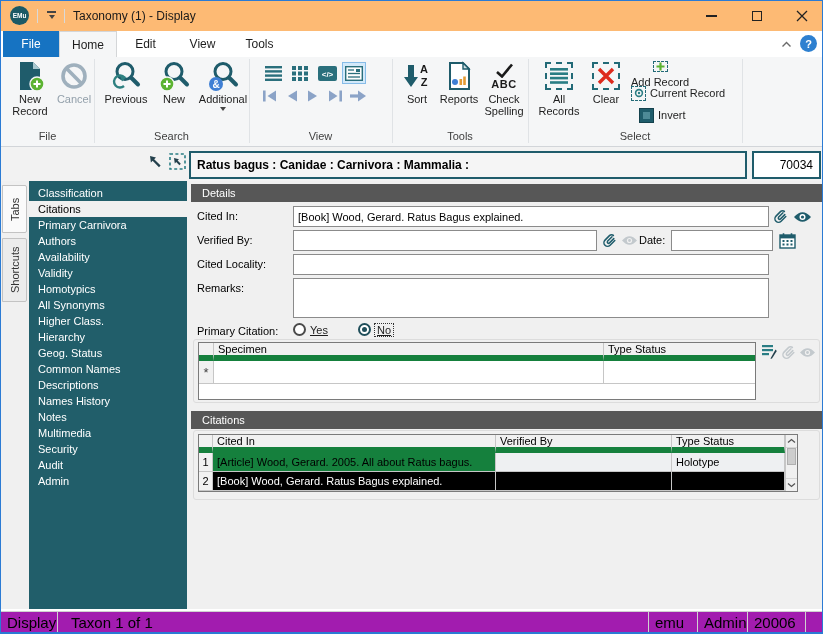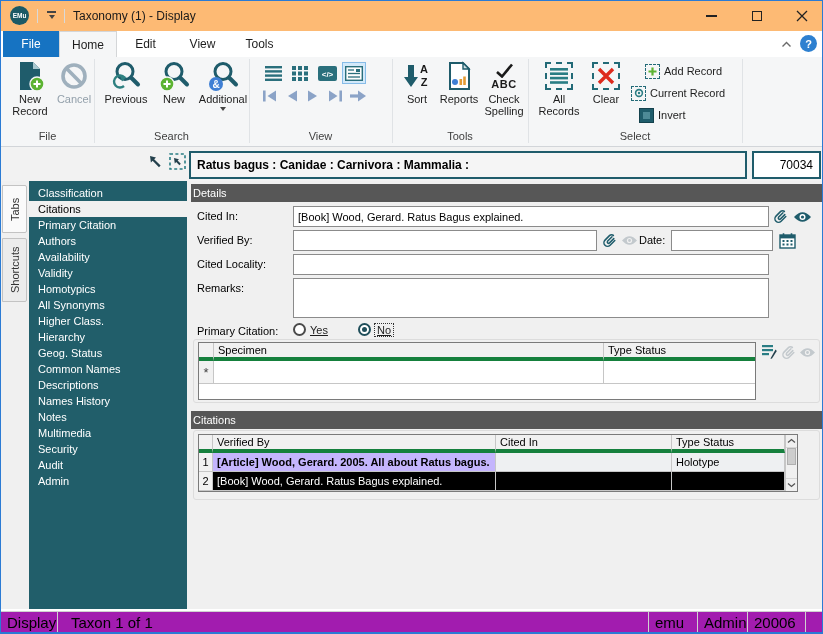--- a/index.html
+++ b/index.html
@@ -58,37 +58,37 @@
   .vtab{ left:1px; width:25px; writing-mode:vertical-rl; transform:rotate(180deg);
          display:flex; align-items:center; justify-content:center; font-size:11px; color:#333;
          border:1px solid #c3c3c3; border-radius:2px 0 0 2px; }
   .sidebar{ left:28px; top:180px; width:158px; height:428px; background:#215e6a; }
   .sideitem{ height:16px; line-height:16px; padding-left:9px; color:#fff; font-size:11px; white-space:nowrap; }
   .sideitem.sel{ background:#f0f0f0; color:#000; }
 
   
   .main{ left:186px; top:180px; width:636px; height:428px; background:#f0f0f0; }
   .secthead{ position:absolute; height:18px; background:#575757; color:#fff; display:flex; align-items:center;
-             padding-left:2px; font-size:11px; }
+             padding-left:11px; font-size:11px; }
   .flabel{ position:absolute; font-size:11px; color:#000; height:21px; line-height:21px; }
   .tb{ position:absolute; height:21px; border:1px solid #8b8b8b; background:#fff; font-family:"Liberation Sans",sans-serif;
        font-size:11px; padding:0 4px; color:#000; }
   textarea.tb{ height:40px; resize:none; padding-top:2px; }
   .radio{ width:13px; height:13px; border:2px solid #4a4a4a; border-radius:50%; background:#fff; position:relative; }
   .radio.sel{ border-color:#1f4e5a; }
   .radio.sel::after{ content:""; position:absolute; left:2px; top:2px; width:5px; height:5px; border-radius:50%; background:#1f4e5a; }
   .radiolabel{ margin-left:4px;text-decoration:underline; }
   .focusdots{ outline:1px dotted #333; padding:0 2px; }
   .groupbox{ position:absolute; border:1px solid #dcdcdc; border-radius:3px; }
 
   
   .grid{ position:absolute; background:#fff; border:1px solid #7a7a7a; display:grid; font-size:11px; }
   .gcell{ border-right:1px solid #c6c6c6; border-bottom:1px solid #c6c6c6; padding:0 4px; display:flex; align-items:center;
           white-space:nowrap; overflow:hidden; color:#000; background:#fff; }
-  .ghead{ background:#f1f1f1; border-bottom:4px solid #15803d; }
+  .ghead{ background:#f1f1f1; border-bottom:6px solid #15803d; }
   .ggutter{ background:#f1f1f1; justify-content:center; padding:0; }
   .selrow{ background:#000; color:#fff; }
   .sbar{ display:flex; flex-direction:column; background:#f0f0f0; border-left:1px solid #c6c6c6; }
   .sbtn{ height:13px; display:flex; align-items:center; justify-content:center; background:#f0f0f0; border-bottom:1px solid #d6d6d6; }
   .sthumb{ height:17px; background:#cdcdcd; border:1px solid #b0b0b0; margin:0 1px; }
 
   
   .statusbar{ left:0; top:610px; width:100%; height:22px; background:#a21caf; border-top:1px solid #d0d0d0;
               display:flex; align-items:stretch; font-size:15px; color:#000; }
   .scell{ display:flex; align-items:center; padding:0 6px; border-right:1px solid #d0d0d0; }
@@ -316,21 +316,21 @@
     <div class="abs bigbtn" style="left:586px;width:38px;">
       <div class="ic">
         <div class="dashbox" style="width:28px;height:28px;">
           <svg width="18" height="18">
               <path d="M2 2 L16 16 M16 2 L2 16" stroke="#de2b1e" stroke-width="3.4"></path>
             </svg>
         </div>
       </div>
       <div>Clear</div>
     </div>
-    <div class="abs smallbtn" style="left:644px;top:4px;">
+    <div class="abs smallbtn" style="left:630px;top:4px;flex-direction:column;">
       <div class="dashbox" style="width:15px;height:15px;border-width:1.5px;">
         <svg width="9" height="9">
             <path d="M4.5 0.5 v8 M0.5 4.5 h8" stroke="#5cb332" stroke-width="2.2"></path>
           </svg>
       </div>
       <span>Add Record</span>
     </div>
     <div class="abs smallbtn" style="left:630px;top:26px;">
       <div class="dashbox" style="width:15px;height:15px;border-width:1.5px;">
         <svg width="10" height="10">
@@ -362,21 +362,21 @@
   <div class="abs irn">70034</div>
 
   <div class="abs side-strip">
     <div class="abs vtab" style="top:4px;height:48px;background:#fafafa;">Tabs</div>
     <div class="abs vtab" style="top:57px;height:64px;background:#ececec;">Shortcuts</div>
   </div>
   <div class="abs sidebar">
     <div style="height:4px;"></div>
     <div class="sideitem">Classification</div>
     <div class="sideitem sel">Citations</div>
-    <div class="sideitem">Primary Citation</div>
+    <div class="sideitem">Primary Carnivora</div>
     <div class="sideitem">Authors</div>
     <div class="sideitem">Availability</div>
     <div class="sideitem">Validity</div>
     <div class="sideitem">Homotypics</div>
     <div class="sideitem">All Synonyms</div>
     <div class="sideitem">Higher Class.</div>
     <div class="sideitem">Hierarchy</div>
     <div class="sideitem">Geog. Status</div>
     <div class="sideitem">Common Names</div>
     <div class="sideitem">Descriptions</div>
@@ -472,41 +472,41 @@
   <svg class="abs" style="left:798px;top:346px;" width="17" height="11">
     <path d="M1 5.5 Q8.5 -3 16 5.5 Q8.5 14 1 5.5 Z" fill="#c3c9cd"></path>
       <circle cx="8.5" cy="5.5" r="2.6" fill="#f0f0f0"></circle>
       <circle cx="8.5" cy="5.5" r="1.4" fill="#c3c9cd"></circle>
   </svg>
 
   <div class="secthead" style="left:190px;top:410px;width:631px;">Citations</div>
   <div class="groupbox" style="left:192px;top:429px;width:627px;height:70px;"></div>
   <div class="grid" style="left:197px;top:433px;width:600px;height:58px;grid-template-columns:14px 283px 176px 113px 1fr;grid-template-rows:18px 19px 19px;">
     <div class="gcell ghead ggutter"></div>
+    <div class="gcell ghead">Cited In</div>
     <div class="gcell ghead">Verified By</div>
-    <div class="gcell ghead">Cited In</div>
     <div class="gcell ghead">Type Status</div>
 
     <div class="sbar" style="grid-column:5;grid-row:1 / 4;">
       <div class="sbtn">
           <svg width="9" height="6">
             <path d="M1 4.5 L4.5 1.5 L8 4.5" stroke="#555" stroke-width="1.3" fill="none"></path>
           </svg>
         </div>
       <div class="sthumb"></div>
       <div style="flex:1;"></div>
       <div class="sbtn" style="border-top:1px solid #d6d6d6;border-bottom:none;">
           <svg width="9" height="6">
             <path d="M1 1.5 L4.5 4.5 L8 1.5" stroke="#555" stroke-width="1.3" fill="none"></path>
           </svg>
         </div>
     </div>
 
     <div class="gcell ggutter">1</div>
-    <div class="gcell" style="background:#c4b5fd;font-weight:bold;">[Article] Wood, Gerard. 2005. All about Ratus bagus.</div>
+    <div class="gcell" style="background:#15803d;">[Article] Wood, Gerard. 2005. All about Ratus bagus.</div>
     <div class="gcell" style="background:#eef0f2;"></div>
     <div class="gcell" style="background:#eef0f2;">Holotype</div>
 
     <div class="gcell ggutter">2</div>
     <div class="gcell selrow">[Book] Wood, Gerard. Ratus Bagus explained.</div>
     <div class="gcell selrow"></div>
     <div class="gcell selrow"></div>
   </div>
 
   <div class="abs statusbar">

